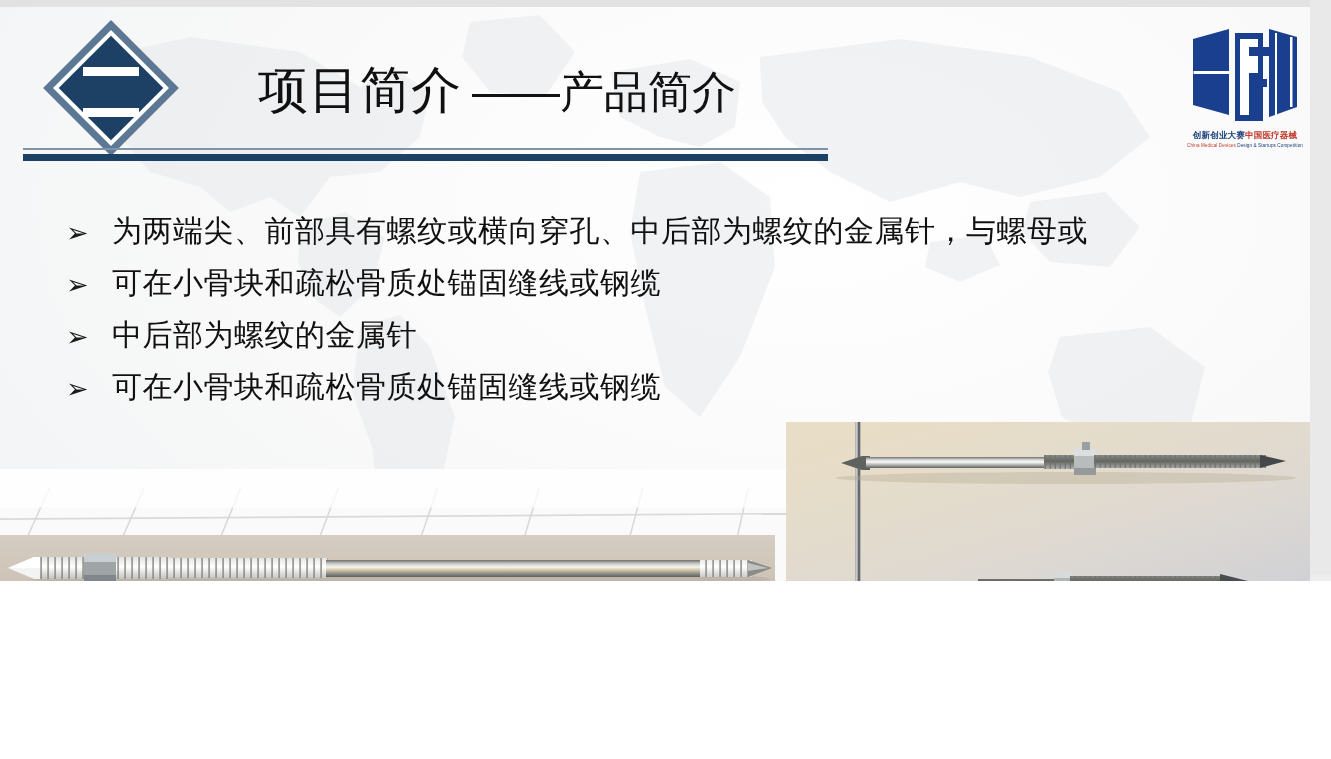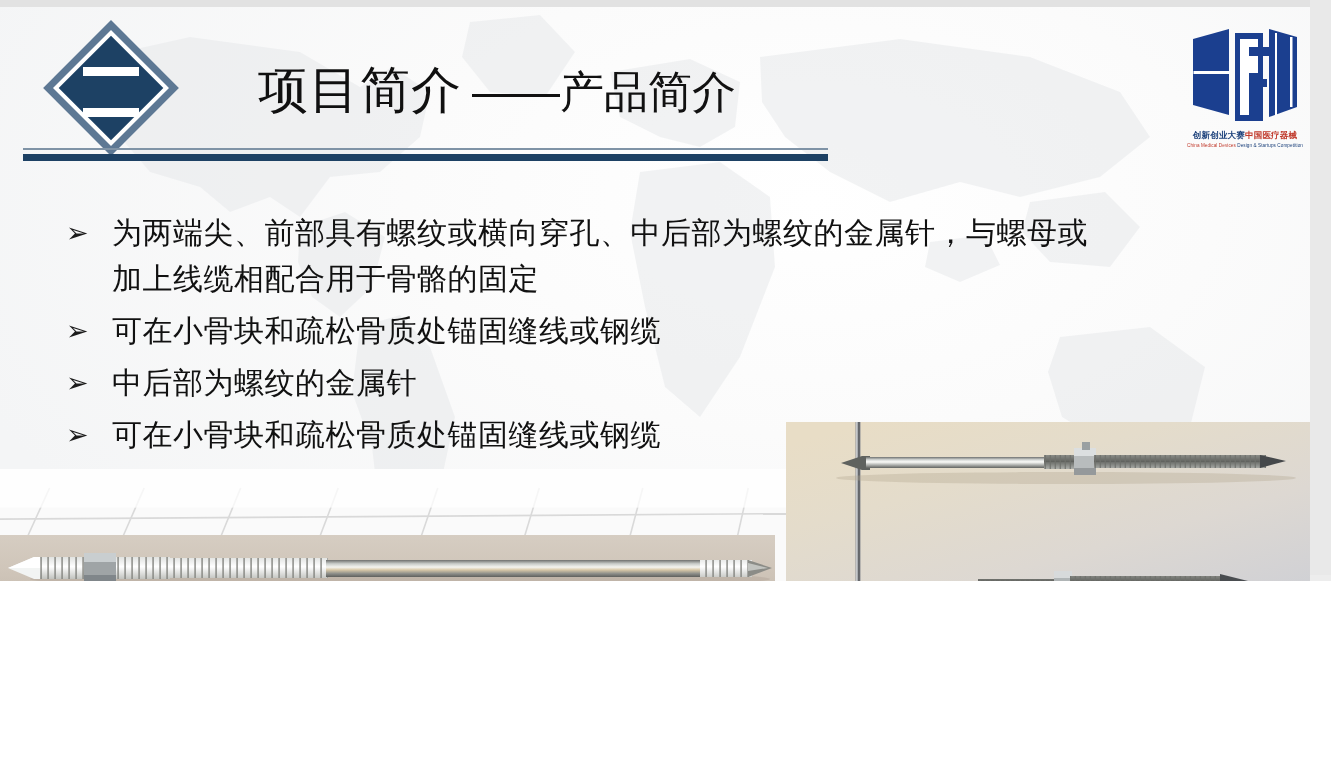--- a/index.html
+++ b/index.html
@@ -60,21 +60,21 @@
 
   
   .bullets{position:absolute;left:58px;top:203px;width:1180px;}
   .bullet-row{display:flex;align-items:flex-start;margin-bottom:6px;}
   .bullet-mark{
     width:46px;flex:0 0 46px;font-size:27px;line-height:46px;color:#1b1b1b;
     font-family:"DejaVu Sans",sans-serif;text-align:left;padding-left:8px;
   }
   .bullet-text{
     font-size:30px;line-height:46px;color:#111111;letter-spacing:.5px;
-    font-family:Liberation Sans, sans-serif;
+    font-family:Liberation Mono, monospace;
   }
   .bullet-text .l2{display:block;}
 
   
   
   .floor-photo{
     position:absolute;left:0px;top:462px;width:786px;height:284px;
     background:
       linear-gradient(182deg, rgba(0,0,0,.035) 0%, rgba(0,0,0,0) 30%),
       #fafafa;
@@ -184,21 +184,20 @@
       <div class="comp-cn"><span>创新创业大赛</span><span class="accent">中国医疗器械</span></div>
       <div class="comp-en"><span class="accent">China Medical Devices</span><span> Design &amp; Startups Competition</span></div>
     </div>
 
     <ul class="bullets nolist">
 
       <li class="bullet-row">
         <span class="bullet-mark">➢</span>
         <span class="bullet-text">
           <span class="l1">为两端尖、前部具有螺纹或横向穿孔、中后部为螺纹的金属针，与螺母或</span>
-          <span class="l2">加上线缆相配合用于骨骼的固定</span>
         </span>
       </li>
 
       <li class="bullet-row">
         <span class="bullet-mark">➢</span>
         <span class="bullet-text">
           <span class="l1">可在小骨块和疏松骨质处锚固缝线或钢缆</span>
         </span>
       </li>
 

